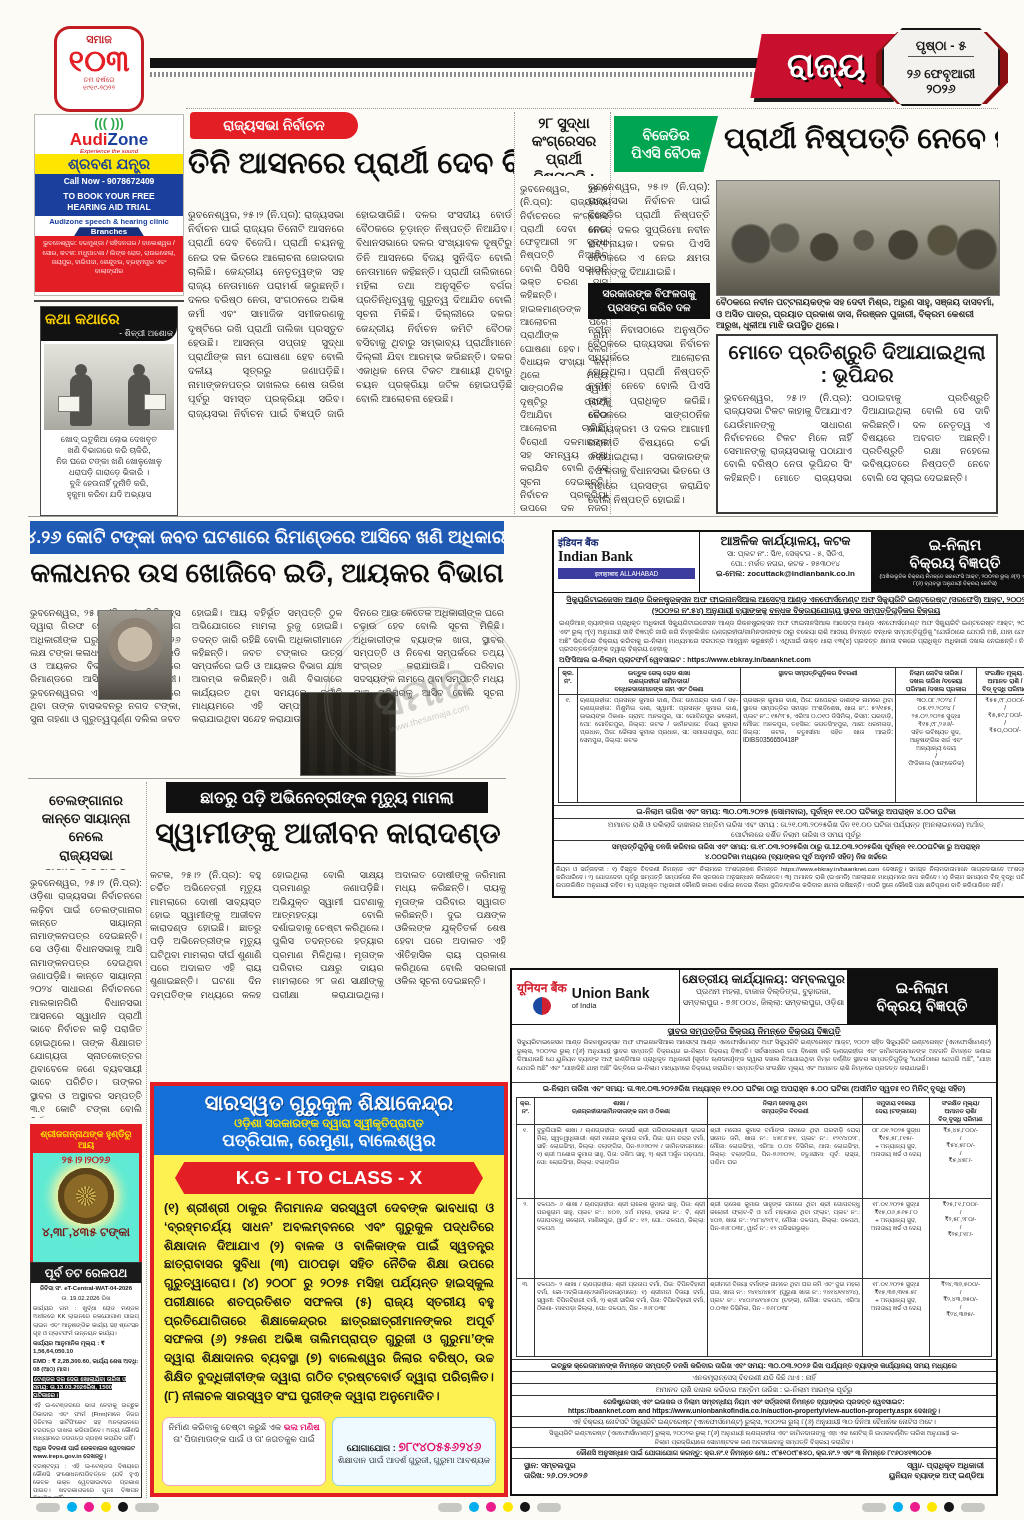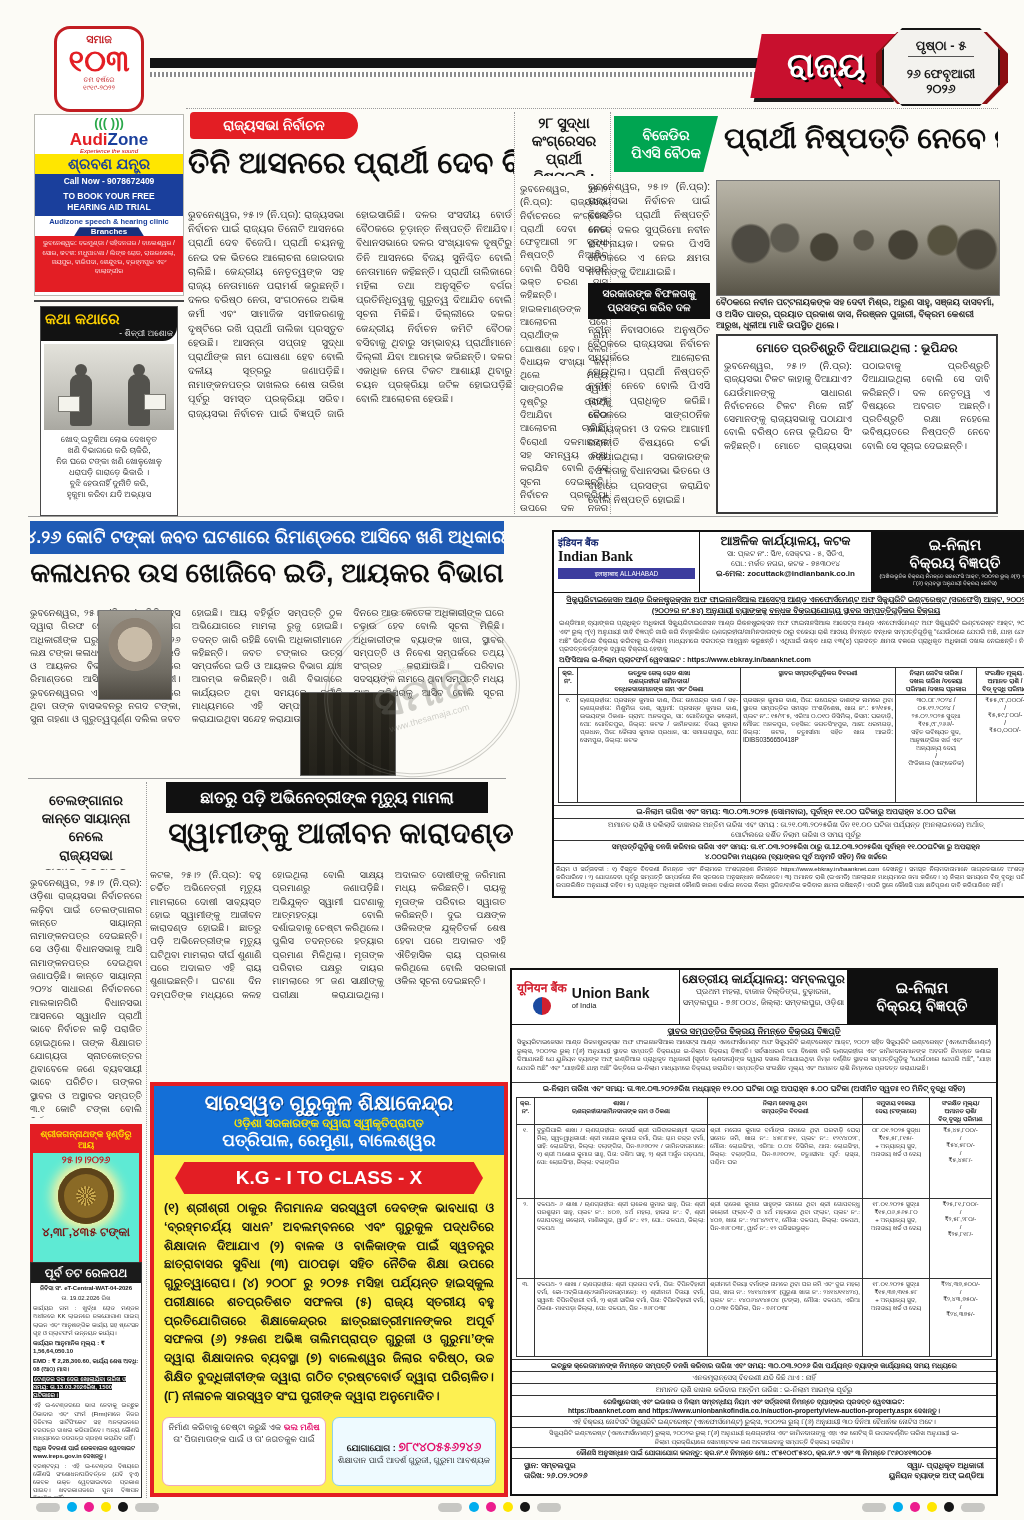--- a/index.html
+++ b/index.html
@@ -95,21 +95,21 @@
                align-items:center;justify-content:center;color:#77776f;}
   #stamp .big{font-size:42px;font-weight:bold;line-height:1;}
   #stamp .sm{font-size:9px;}
 
   
   #ed-banner{left:30px;top:521px;width:474px;height:33px;background:#1f5bb5;color:#fff;font-weight:bold;font-size:18px;
              display:flex;align-items:center;justify-content:center;}
 
   
   #bhup-box{left:716px;top:334px;width:282px;height:180px;border:2px solid #3a3a3a;box-sizing:border-box;padding:5px 6px;background:#fff;}
-  #bhup-box h3{margin:0 0 4px;font-size:12px;text-align:center;}
+  #bhup-box h3{margin:0 0 4px;font-size:20px;text-align:center;}
 
   
   #hundi{left:30px;top:1124px;width:112px;height:152px;border:3px solid #e31e24;box-sizing:border-box;background:#5eead4;text-align:center;}
   #hundi .bar{background:#e31e24;color:#ffe600;font-size:9px;font-weight:bold;padding:2px 1px;}
   #hundi .dt{color:#c21d22;font-weight:bold;font-size:10px;padding:1px 0;}
   #hundi .wheel{width:56px;height:56px;margin:1px auto;border-radius:50%;
      background:repeating-conic-gradient(#7a5b1e 0 12deg,#c9a94f 12deg 24deg);
      box-shadow:0 0 12px 6px #fdf2a0, inset 0 0 0 6px #5c431a, inset 0 0 0 18px #8a6a26;}
   #hundi .amt{color:#7a1010;font-weight:bold;font-size:12px;}
 
@@ -276,21 +276,21 @@
     <div class="c b">କାର୍ଯ୍ୟର ଆନୁମାନିକ ମୂଲ୍ୟ : ₹ 1,56,64,050.10</div>
     <div class="c b">EMD : ₹ 2,28,300.60, କାର୍ଯ୍ୟ ଶେଷ ଅବଧି: 08 (ଆଠ) ମାସ।</div>
     <div class="c"><span class="blk">ଟେଣ୍ଡର ଦର ଦେଇ ଖୋଲାଯିବା ତାରିଖ ଓ ସମୟ: ତା.13.03.2026ରିଖ, 1500 ଘଟିକାରେ।</span></div>
     <div class="c jst">ଏହି ଇ-ଟେଣ୍ଡରରେ ଭାଗ ନେବାକୁ ଇଚ୍ଛୁକ ଠିକାଦାର ଏବଂ ଫାର୍ମ (Firm)ମାନେ ନିଜର ଡିଜିଟାଲ ସାର୍ଟିଫିକେଟ ସହ ଅନଲାଇନରେ ଦରପତ୍ର ଦାଖଲ କରିପାରିବେ। ଅନ୍ୟ କୌଣସି ମାଧ୍ୟମରେ ଦରପତ୍ର ଗ୍ରହଣ କରାଯିବ ନାହିଁ।</div>
     <div class="c b">ଅଧିକ ବିବରଣୀ ପାଇଁ ରେଳବାଇର ୱେବସାଇଟ www.ireps.gov.in ଦେଖନ୍ତୁ।</div>
     <div class="c jst">ଦ୍ରଷ୍ଟବ୍ୟ : ଏହି ଇ-ଟେଣ୍ଡର ବିଷୟରେ କୌଣସି ସଂଶୋଧନ/ପରିବର୍ତ୍ତନ (ଯଦି ହୁଏ) କେବଳ ଉକ୍ତ ୱେବସାଇଟରେ ପ୍ରକାଶ ପାଇବ। ଖବରକାଗଜରେ ପୁନଃ ବିଜ୍ଞାପନ ଦିଆଯିବ ନାହିଁ।</div>
 
   </div>
 
   <div class="abs" style="left:166px;top:782px;width:322px;height:31px;background:#111;color:#fff;font-weight:bold;font-size:16px;display:flex;align-items:center;justify-content:center;">ଛାତରୁ ପଡ଼ି ଅଭିନେତ୍ରୀଙ୍କ ମୃତ୍ୟୁ ମାମଲା</div>
-  <div class="abs h-main ctr nowrap clip" style="left:150px;top:817px;width:356px;height:46px;font-size:29px;margin-left:13px;">ସ୍ୱାମୀଙ୍କୁ ଆଜୀବନ କାରାଦଣ୍ଡ</div>
+  <div class="abs h-main ctr nowrap clip" style="left:150px;top:817px;width:356px;height:46px;font-size:29px;">ସ୍ୱାମୀଙ୍କୁ ଆଜୀବନ କାରାଦଣ୍ଡ</div>
   <div class="abs body-sm jst clip" style="left:150px;top:868px;width:356px;height:206px;column-count:3;column-gap:11px;">କଟକ, ୨୫।୨ (ନି.ପ୍ର): ବହୁ ଚର୍ଚ୍ଚିତ ଅଭିନେତ୍ରୀ ମୃତ୍ୟୁ ମାମଲାରେ ଦୋଷୀ ସାବ୍ୟସ୍ତ ହୋଇ ସ୍ୱାମୀଙ୍କୁ ଆଜୀବନ କାରାଦଣ୍ଡ ହୋଇଛି। ଛାତରୁ ପଡ଼ି ଅଭିନେତ୍ରୀଙ୍କ ମୃତ୍ୟୁ ଘଟିଥିବା ମାମଲାର ଦୀର୍ଘ ଶୁଣାଣି ପରେ ଅଦାଲତ ଏହି ରାୟ ଶୁଣାଇଛନ୍ତି। ଘଟଣା ଦିନ ଦମ୍ପତିଙ୍କ ମଧ୍ୟରେ କଳହ ହୋଇଥିଲା ବୋଲି ସାକ୍ଷ୍ୟ ପ୍ରମାଣରୁ ଜଣାପଡ଼ିଛି। ଅଭିଯୁକ୍ତ ସ୍ୱାମୀ ଘଟଣାକୁ ଆତ୍ମହତ୍ୟା ବୋଲି ଦର୍ଶାଇବାକୁ ଚେଷ୍ଟା କରିଥିଲେ। ପୁଲିସ ତଦନ୍ତରେ ହତ୍ୟାର ପ୍ରମାଣ ମିଳିଥିଲା। ମୃତାଙ୍କ ପରିବାର ପକ୍ଷରୁ ଦାୟର ମାମଲାରେ ୨୮ ଜଣ ସାକ୍ଷୀଙ୍କୁ ପରୀକ୍ଷା କରାଯାଇଥିଲା। ଅଦାଲତ ଦୋଷୀଙ୍କୁ ଜରିମାନା ମଧ୍ୟ କରିଛନ୍ତି। ରାୟକୁ ମୃତାଙ୍କ ପରିବାର ସ୍ୱାଗତ କରିଛନ୍ତି। ଦୁଇ ପକ୍ଷଙ୍କ ଓକିଲଙ୍କ ଯୁକ୍ତିତର୍କ ଶେଷ ହେବା ପରେ ଅଦାଲତ ଏହି ଐତିହାସିକ ରାୟ ପ୍ରକାଶ କରିଥିଲେ ବୋଲି ସରକାରୀ ଓକିଲ ସୂଚନା ଦେଇଛନ୍ତି।</div>
 
   <div class="abs" id="guru">
     <div class="bluehd">
       <div class="t1">ସାରସ୍ୱତ ଗୁରୁକୁଳ ଶିକ୍ଷାକେନ୍ଦ୍ର</div>
       <div class="t2">ଓଡ଼ିଶା ସରକାରଙ୍କ ଦ୍ୱାରା ସ୍ୱୀକୃତିପ୍ରାପ୍ତ</div>
       <div class="t3">ପତ୍ରିପାଳ, ରେମୁଣା, ବାଲେଶ୍ୱର</div>
     </div>
     <div class="ribbon">K.G - I TO CLASS - X</div>
     <div class="bodytx">(୧) ଶ୍ରୀଶ୍ରୀ ଠାକୁର ନିଗମାନନ୍ଦ ସରସ୍ୱତୀ ଦେବଙ୍କ ଭାବଧାରା ଓ ‘ବ୍ରହ୍ମଚର୍ଯ୍ୟ ସାଧନ’ ଅବଲମ୍ବନରେ ଏବଂ ଗୁରୁକୁଳ ପଦ୍ଧତିରେ ଶିକ୍ଷାଦାନ ଦିଆଯାଏ (୨) ବାଳକ ଓ ବାଳିକାଙ୍କ ପାଇଁ ସ୍ୱତନ୍ତ୍ର ଛାତ୍ରାବାସର ସୁବିଧା (୩) ପାଠପଢ଼ା ସହିତ ନୈତିକ ଶିକ୍ଷା ଉପରେ ଗୁରୁତ୍ୱାରୋପ। (୪) ୨୦୦୮ ରୁ ୨୦୨୫ ମସିହା ପର୍ଯ୍ୟନ୍ତ ହାଇସ୍କୁଲ ପରୀକ୍ଷାରେ ଶତପ୍ରତିଶତ ସଫଳତା (୫) ରାଜ୍ୟ ସ୍ତରୀୟ ବହୁ ପ୍ରତିଯୋଗିତାରେ ଶିକ୍ଷାକେନ୍ଦ୍ରର ଛାତ୍ରଛାତ୍ରୀମାନଙ୍କର ଅପୂର୍ବ ସଫଳତା (୬) ୨୫ଜଣ ଅଭିଜ୍ଞ ତାଲିମପ୍ରାପ୍ତ ଗୁରୁଜୀ ଓ ଗୁରୁମା’ଙ୍କ ଦ୍ୱାରା ଶିକ୍ଷାଦାନର ବ୍ୟବସ୍ଥା (୭) ବାଲେଶ୍ୱର ଜିଲାର ବରିଷ୍ଠ, ଉଚ୍ଚ ଶିକ୍ଷିତ ବୁଦ୍ଧିଜୀବୀଙ୍କ ଦ୍ୱାରା ଗଠିତ ଟ୍ରଷ୍ଟବୋର୍ଡ ଦ୍ୱାରା ପରିଚାଳିତ। (୮) ନୀଳାଚଳ ସାରସ୍ୱତ ସଂଘ ପୁରୀଙ୍କ ଦ୍ୱାରା ଅନୁମୋଦିତ।</div>

